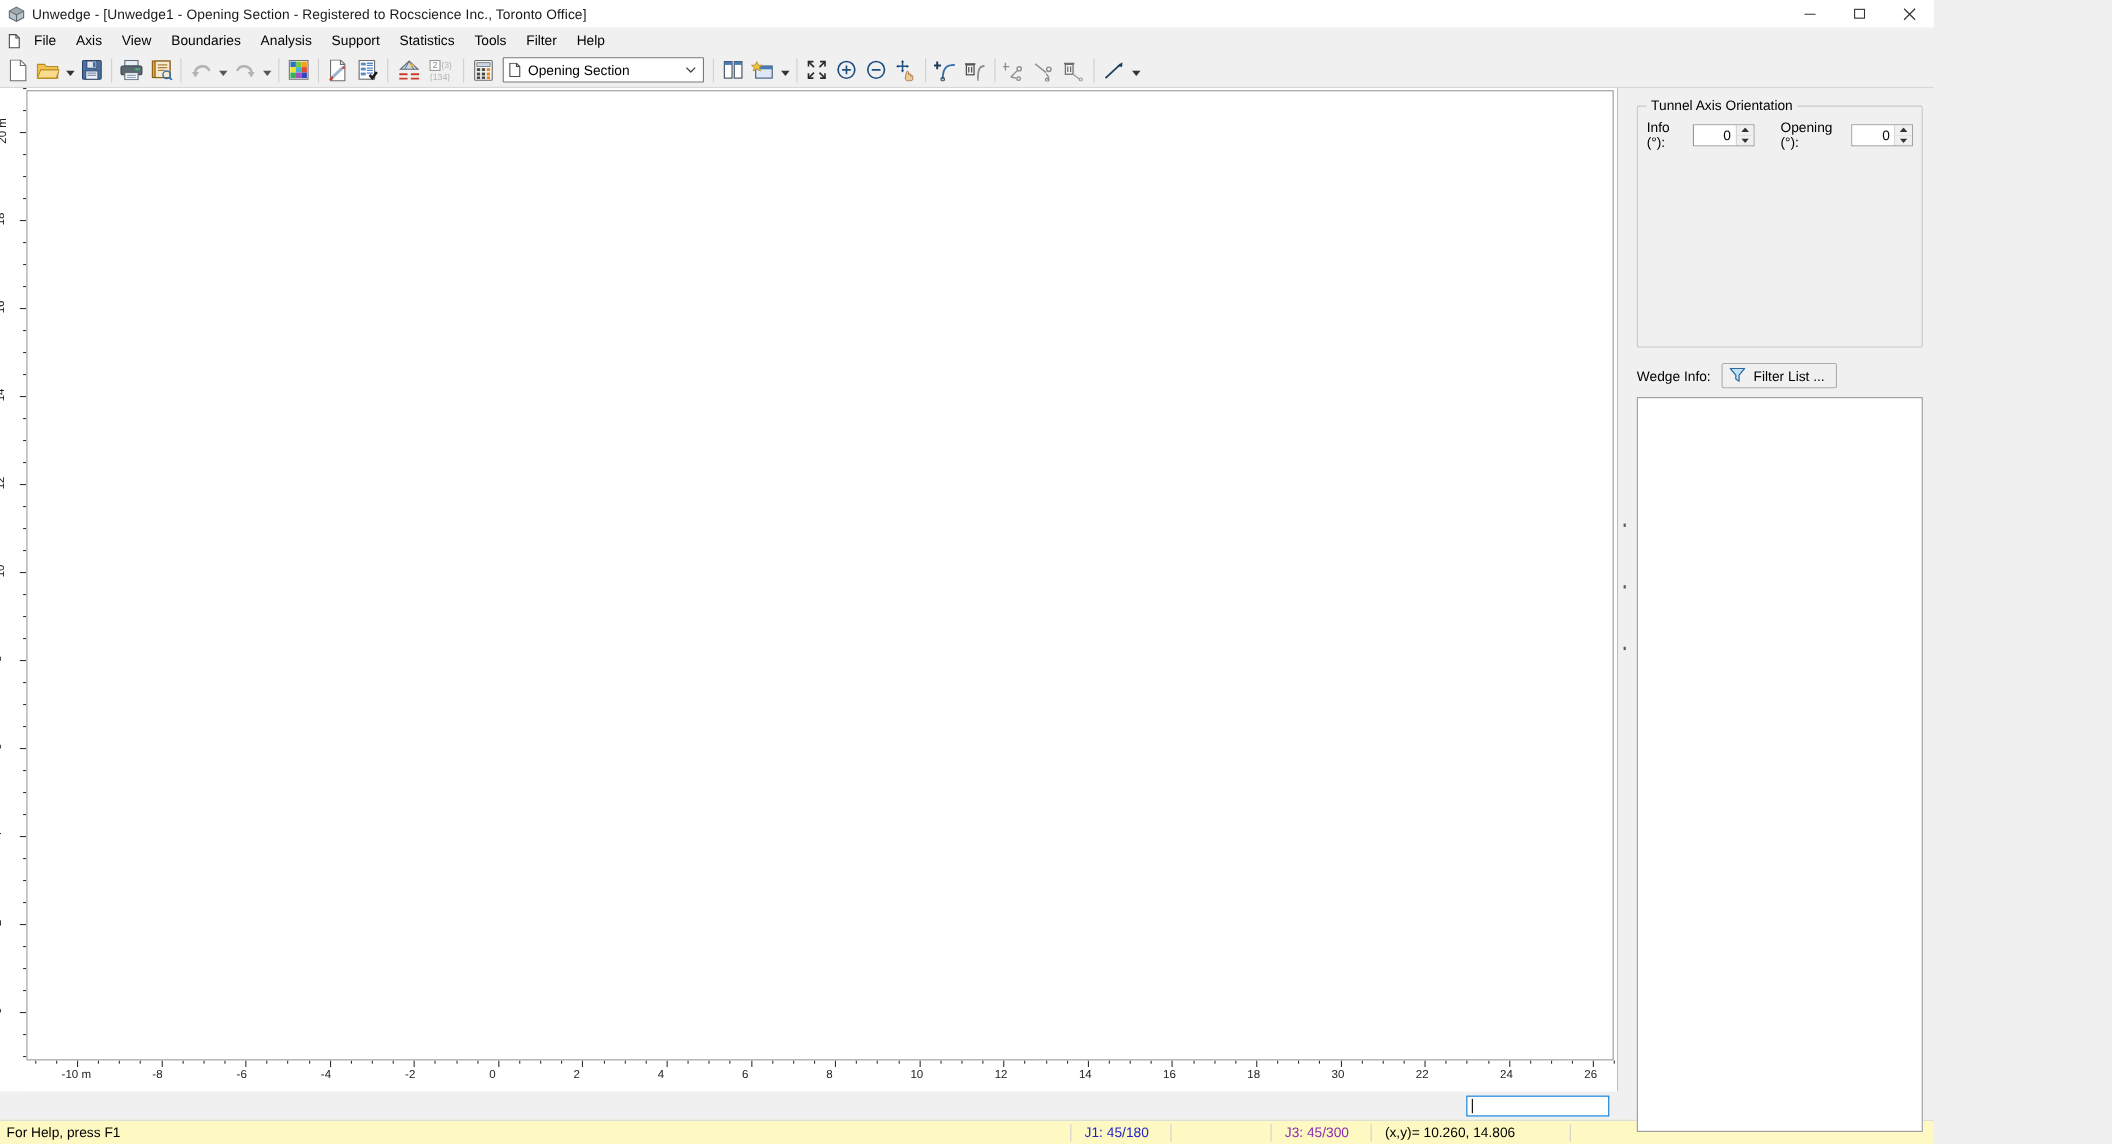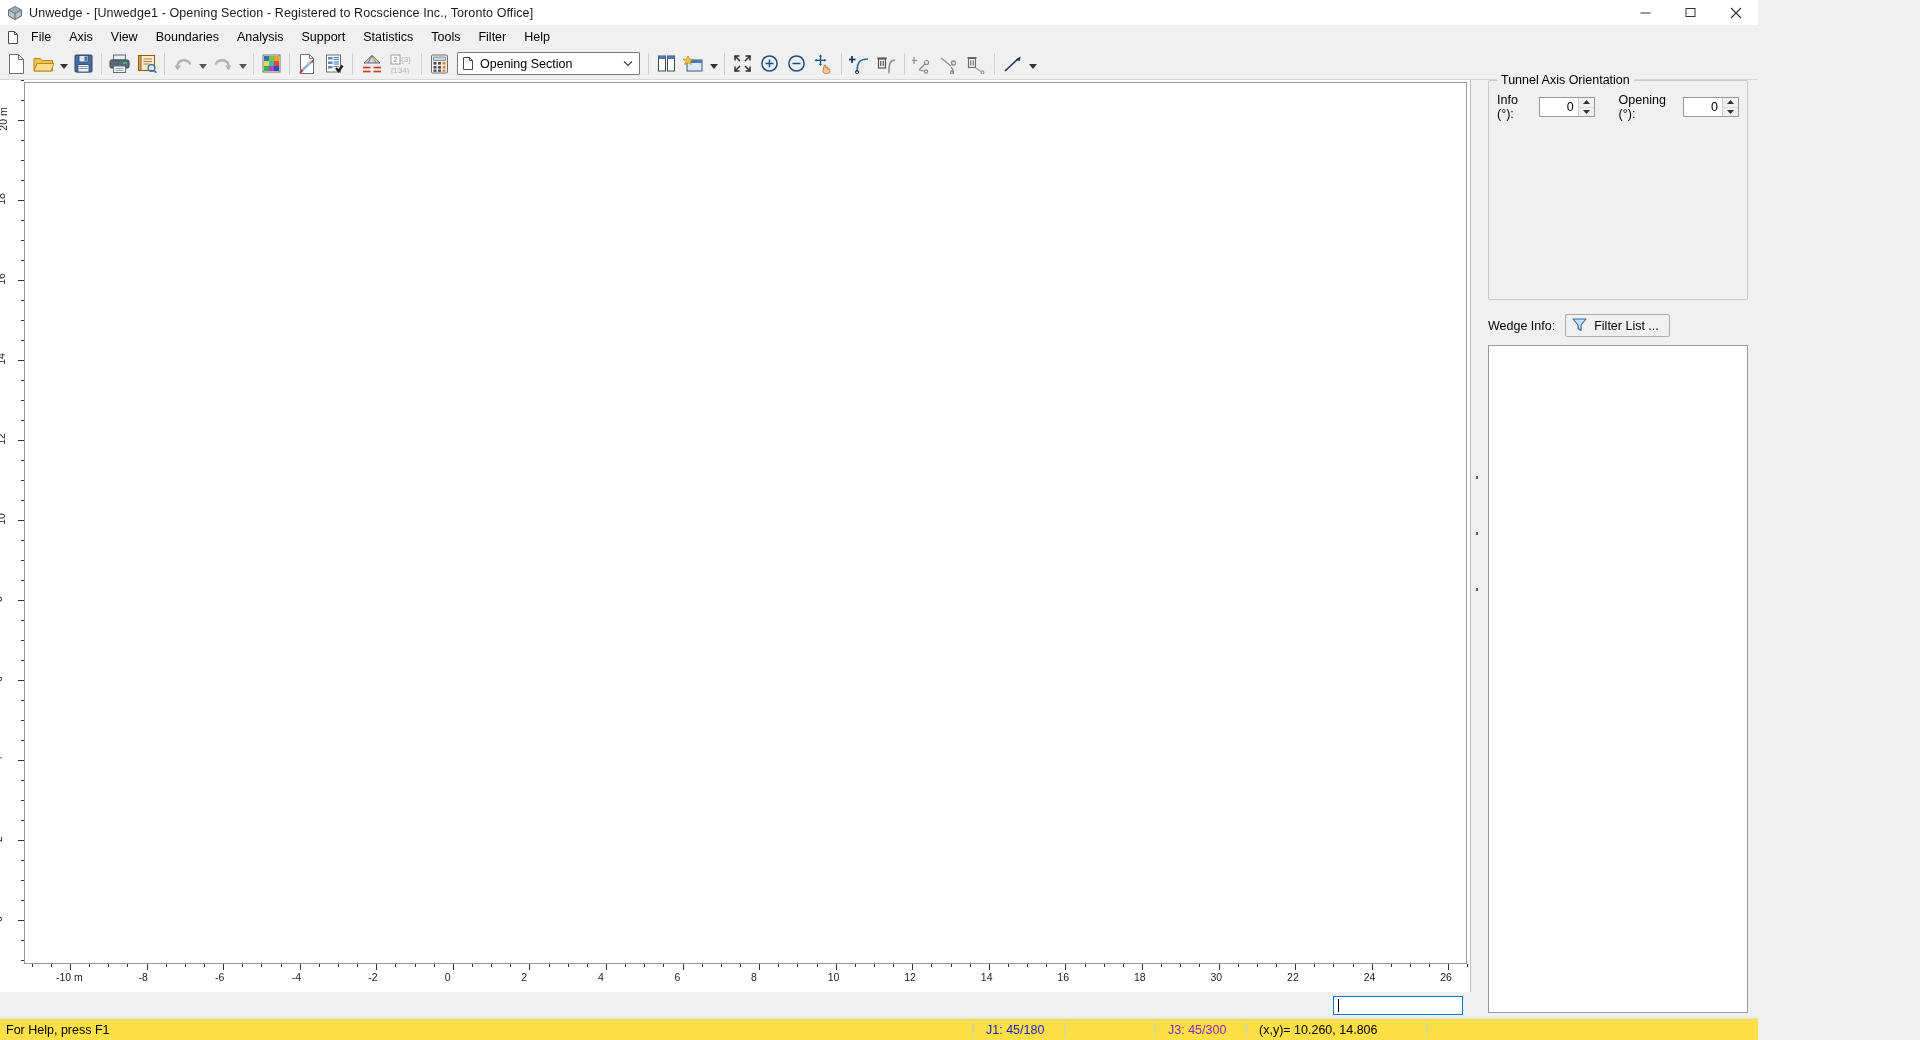--- a/index.html
+++ b/index.html
@@ -71,21 +71,21 @@
 
   
   .splitter { width:7px; background:#f0f0f0; position:relative; display:flex; align-items:center; justify-content:center; }
   .splitter .grip { width:2px; height:120px; background:#f0f0f0; position:relative;}
   .splitter .dot { position:absolute; left:2px; width:3px; height:3px; background:#5a5a5a; }
 
   
   .rightpanel { width:280px; min-width:280px; background:#f0f0f0; position:relative; padding:0 10px; }
   .group {
     position:relative; border:1px solid #c8c8c8; border-radius:2px;
-    padding:12px 8px 8px 8px;
+    margin-top:16px; padding:12px 8px 8px 8px;
     height:220px;
   }
   .group > .legend {
     position:absolute; top:-8px; left:8px; background:#f0f0f0; padding:0 4px; font-size:12.5px; color:#000;
   }
   .field-row { display:flex; align-items:center; gap:6px; }
   .field-lbl { font-size:12.5px; }
   .spin { display:flex; height:20px; border:1px solid #999; background:#fff; width:56px; }
   .spin input {
     border:0; outline:0; width:38px; text-align:right; padding-right:4px;
@@ -102,21 +102,21 @@
     border:1px solid #adadad; background:#f0f0f0; padding:0 10px 0 6px; border-radius:2px;
     font-size:12.5px;
   }
   .wedge-list {
     margin-top:8px; background:#fff; border:1px solid #9a9a9a;
     height:668px;
   }
 
   
   .statusbar {
-    height: 22px; min-height:22px; background:#fde047; display:flex; align-items:center;
+    height: 22px; min-height:22px; background:#fef9c3; display:flex; align-items:center;
     border-top:1px solid #dcdcdc; font-size:12.5px;
   }
   .status-left { padding-left:6px; flex:1; }
   .status-cell { padding: 0 12px; min-width:90px; }
   .status-sep { width:1px; height:16px; background:#cfcfcf; }
 
   .cmdbar-wrap { height:26px; min-height:26px; background:#f0f0f0; display:flex; align-items:center; justify-content:flex-end; }
   .cmd-input {
     width:130px; height:19px; border:1px solid #0078d7; background:#fff;
     margin-right:295px; display:flex; align-items:center; padding-left:4px;

